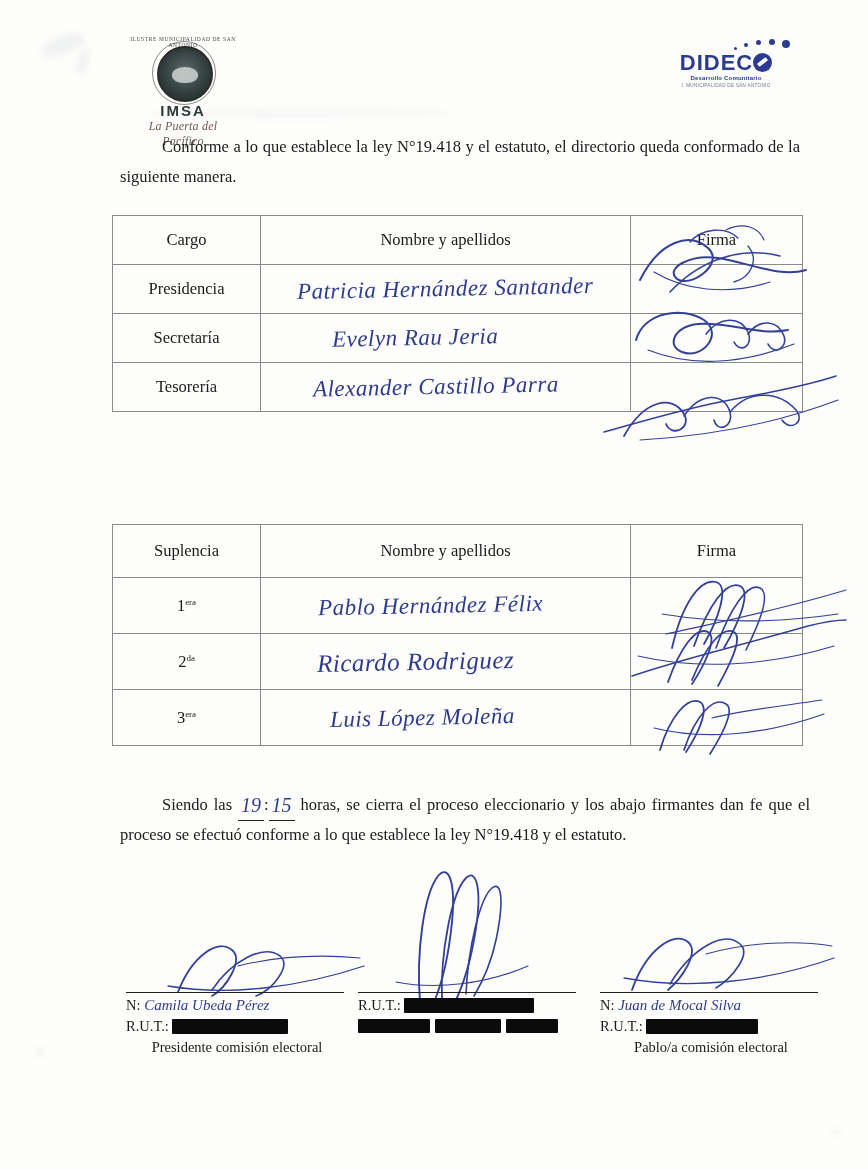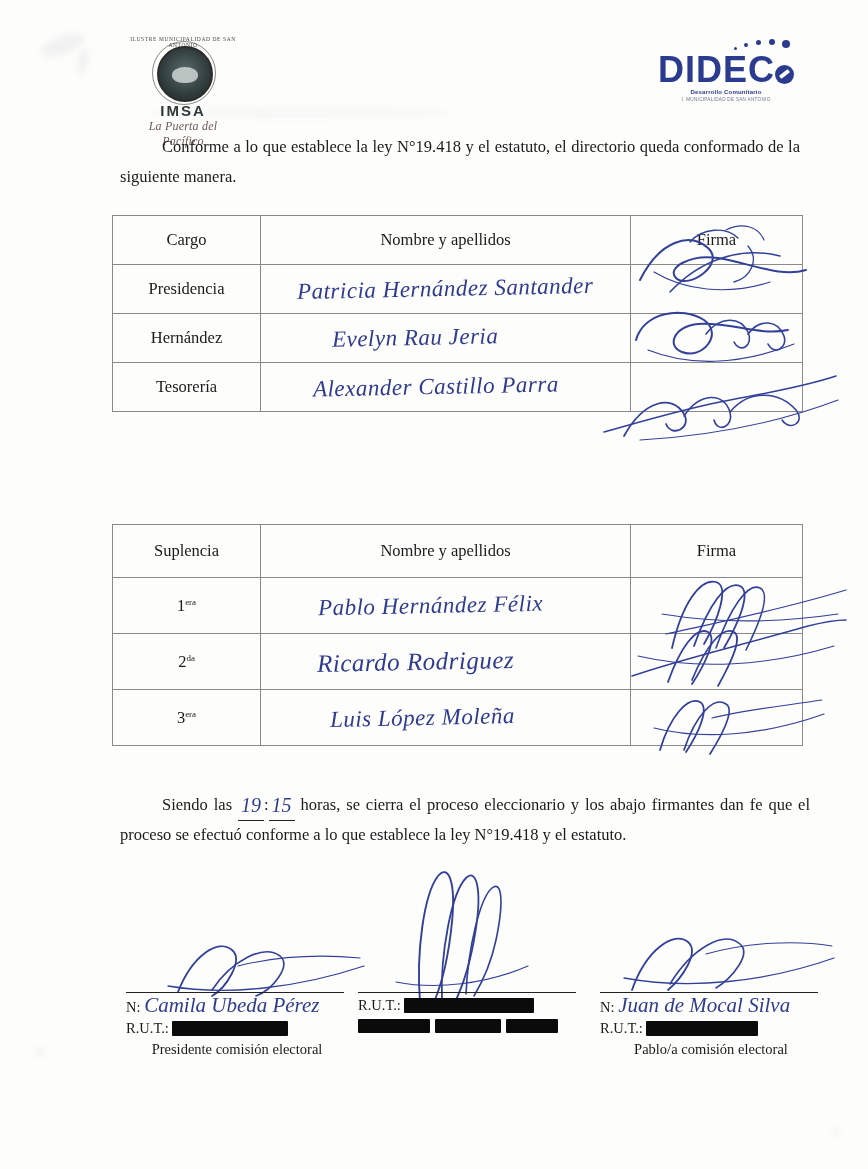--- a/index.html
+++ b/index.html
@@ -105,21 +105,21 @@
     height: 20px;
   }
   .logo-dideco .dots i {
     position: absolute;
     display: block;
     border-radius: 50%;
     background: #2b3b8f;
   }
   .logo-dideco .word {
     font-family: "Liberation Sans", sans-serif;
-    font-size: 36px;
+    font-size: 22px;
     font-weight: bold;
     letter-spacing: 1px;
     color: #2b3b8f;
     line-height: 1;
     position: relative;
     display: inline-block;
   }
   .logo-dideco .word .o-mark {
     display: inline-block;
     width: 19px;
@@ -236,21 +236,21 @@
   }
   .sig-line {
     white-space: nowrap;
     line-height: 21px;
   }
   .sig-line .lbl { font-size: 14.5px; color: #1b1b1b; }
   .sig-line .hw {
     font-family: "Liberation Serif", serif;
     font-style: italic;
     color: #2f3b8e;
-    font-size: 21px;
+    font-size: 15px;
   }
   .redact {
     display: inline-block;
     background: #0b0b0b;
     color: #0b0b0b;
     height: 15px;
     vertical-align: -3px;
     border-radius: 1px;
   }
   .role {
@@ -329,21 +329,21 @@
     </thead>
     <tbody>
       <tr>
         <td>Presidencia</td>
         <td>
           <span class="hand hand-name">Patricia Hernández Santander</span>
         </td>
         <td></td>
       </tr>
       <tr>
-        <td>Hernández</td>
+        <td>Secretaría</td>
         <td>
           <span class="hand hand-name" style="margin-left:-60px;">Evelyn Rau Jeria</span>
         </td>
         <td></td>
       </tr>
       <tr>
         <td>Tesorería</td>
         <td>
           <span class="hand hand-name" style="margin-left:-20px;">Alexander Castillo Parra</span>
         </td>

